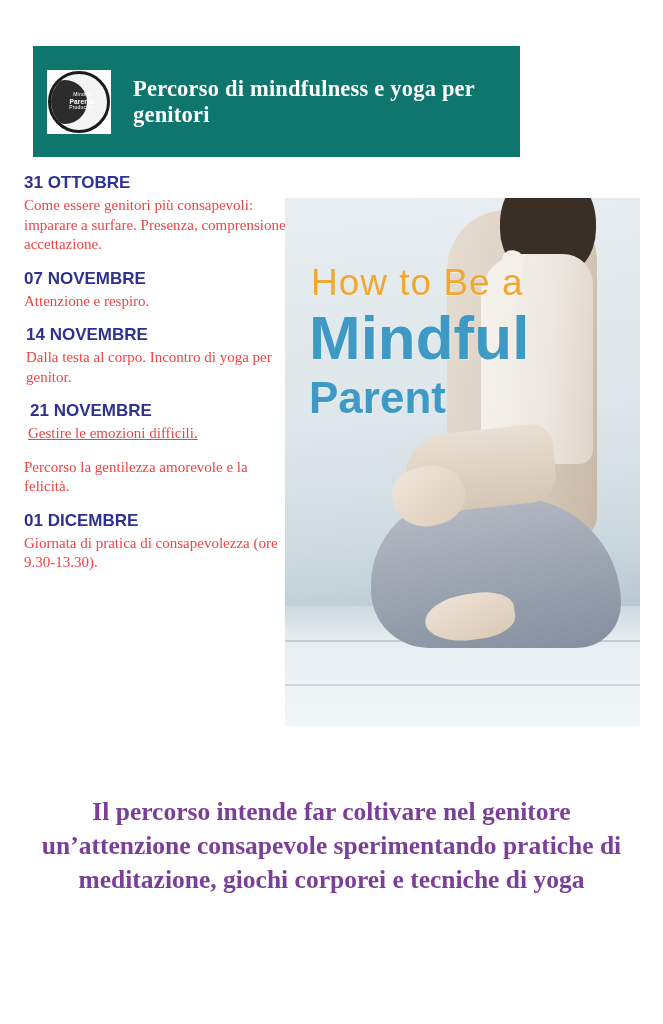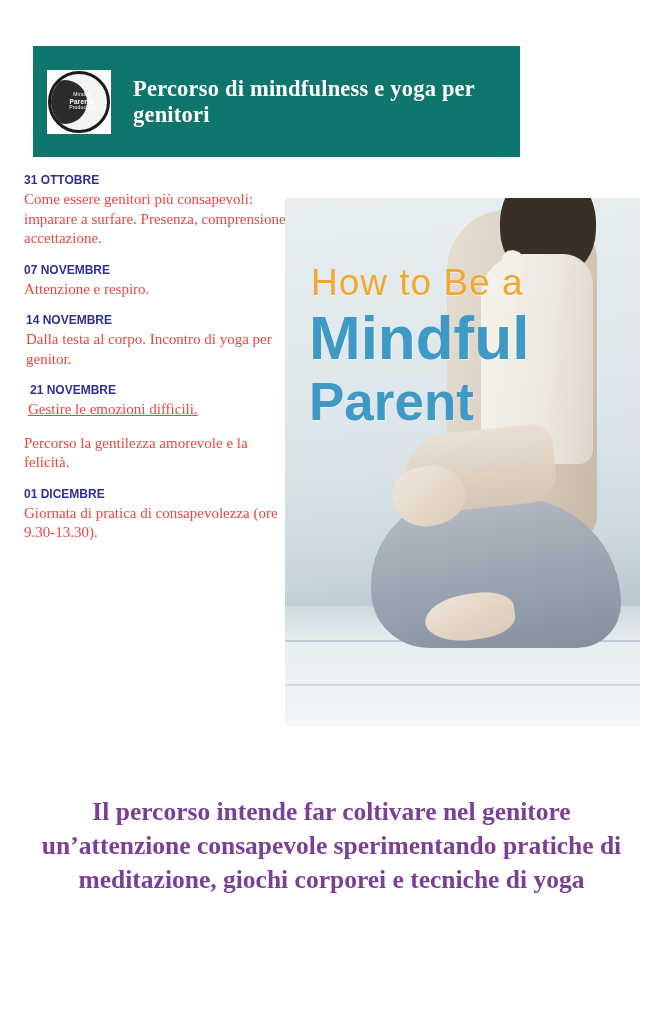--- a/index.html
+++ b/index.html
@@ -98,21 +98,21 @@
     top: 8px;
     width: 268px;
   }
   .entry {
     margin-bottom: 14px;
   }
   .entry .date {
     color: #2e3192;
     font-family: "Liberation Sans", sans-serif;
     font-weight: bold;
-    font-size: 12px;
+    font-size: 17px;
     margin-bottom: 3px;
   }
   .entry .desc {
     color: #ef4444;
     font-family: "Liberation Serif", serif;
     font-size: 15px;
     line-height: 1.30;
   }
   .indent-1 .date { padding-left: 2px; }
   .indent-1 .desc { padding-left: 2px; }
@@ -256,21 +256,21 @@
     font-size: 62px;
     color: #3e9ac4;
     line-height: .96;
     margin-top: 4px;
     margin-left: -2px;
     text-shadow: 1px 1px 0 rgba(255,255,255,.35);
   }
   .ov-line3 {
     font-family: "Liberation Sans", sans-serif;
     font-weight: bold;
-    font-size: 53px;
+    font-size: 44px;
     color: #3e9ac4;
     line-height: .98;
     margin-top: 8px;
     margin-left: -2px;
     text-shadow: 1px 1px 0 rgba(255,255,255,.35);
   }
 
   
   .footer {
     position: absolute;

